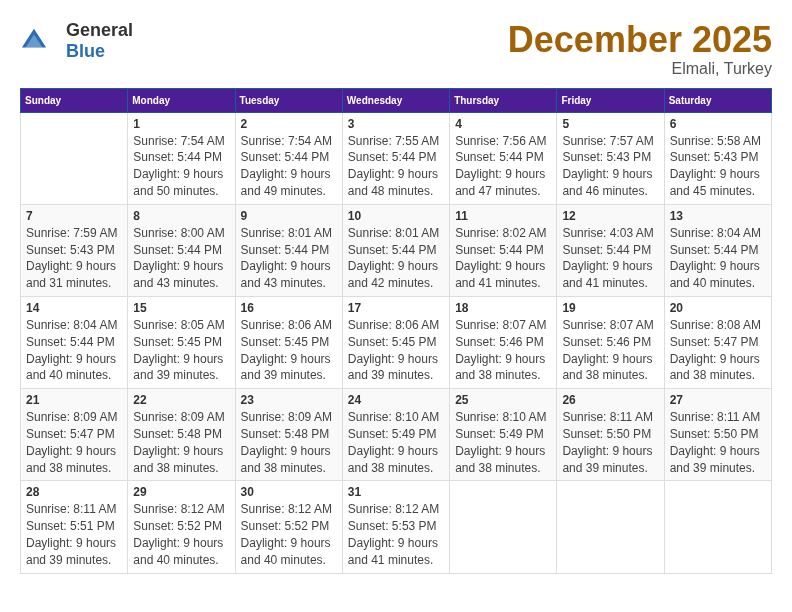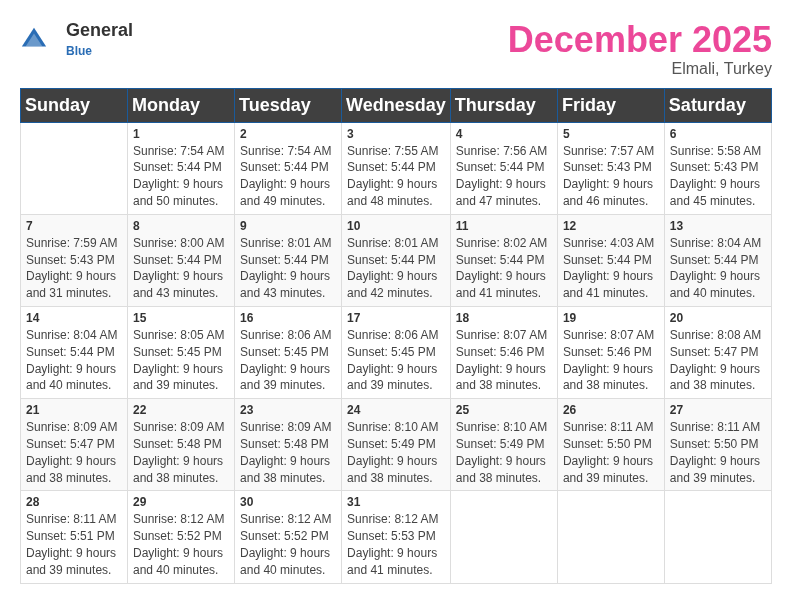--- a/index.html
+++ b/index.html
@@ -15,37 +15,37 @@
       justify-content: space-between;
       align-items: flex-start;
       margin-bottom: 10px;
     }
     .logo {
       display: flex;
       align-items: center;
       gap: 18px;
     }
     .logo-text-general { font-size: 18px; font-weight: bold; color: #333; }
-    .logo-text-blue { font-size: 12px; font-weight: bold; color: #2a6db5; }
+    .logo-text-blue { font-size: 18px; font-weight: bold; color: #2a6db5; }
     .logo-icon {
       width: 28px;
       height: 28px;
     }
     .title-block { text-align: right; }
-    .month-title { font-size: 36px; font-weight: bold; color: #ec4899; line-height: 1.1; }
+    .month-title { font-size: 36px; font-weight: bold; color: #a16207; line-height: 1.1; }
     .location { font-size: 16px; color: #555; }
     .calendar {
       width: 100%;
       border-collapse: collapse;
       border: 1px solid #ccc;
     }
     .calendar th {
-      background-color: #404040;
+      background-color: #4c1d95;
       color: #fff;
-      font-size: 18px;
+      font-size: 10px;
       font-weight: bold;
       padding: 6px 4px;
       text-align: left;
       border: 1px solid #1a5a9a;
     }
     .calendar td {
       vertical-align: top;
       border: 1px solid #ddd;
       padding: 4px 5px;
       font-size: 10px;

